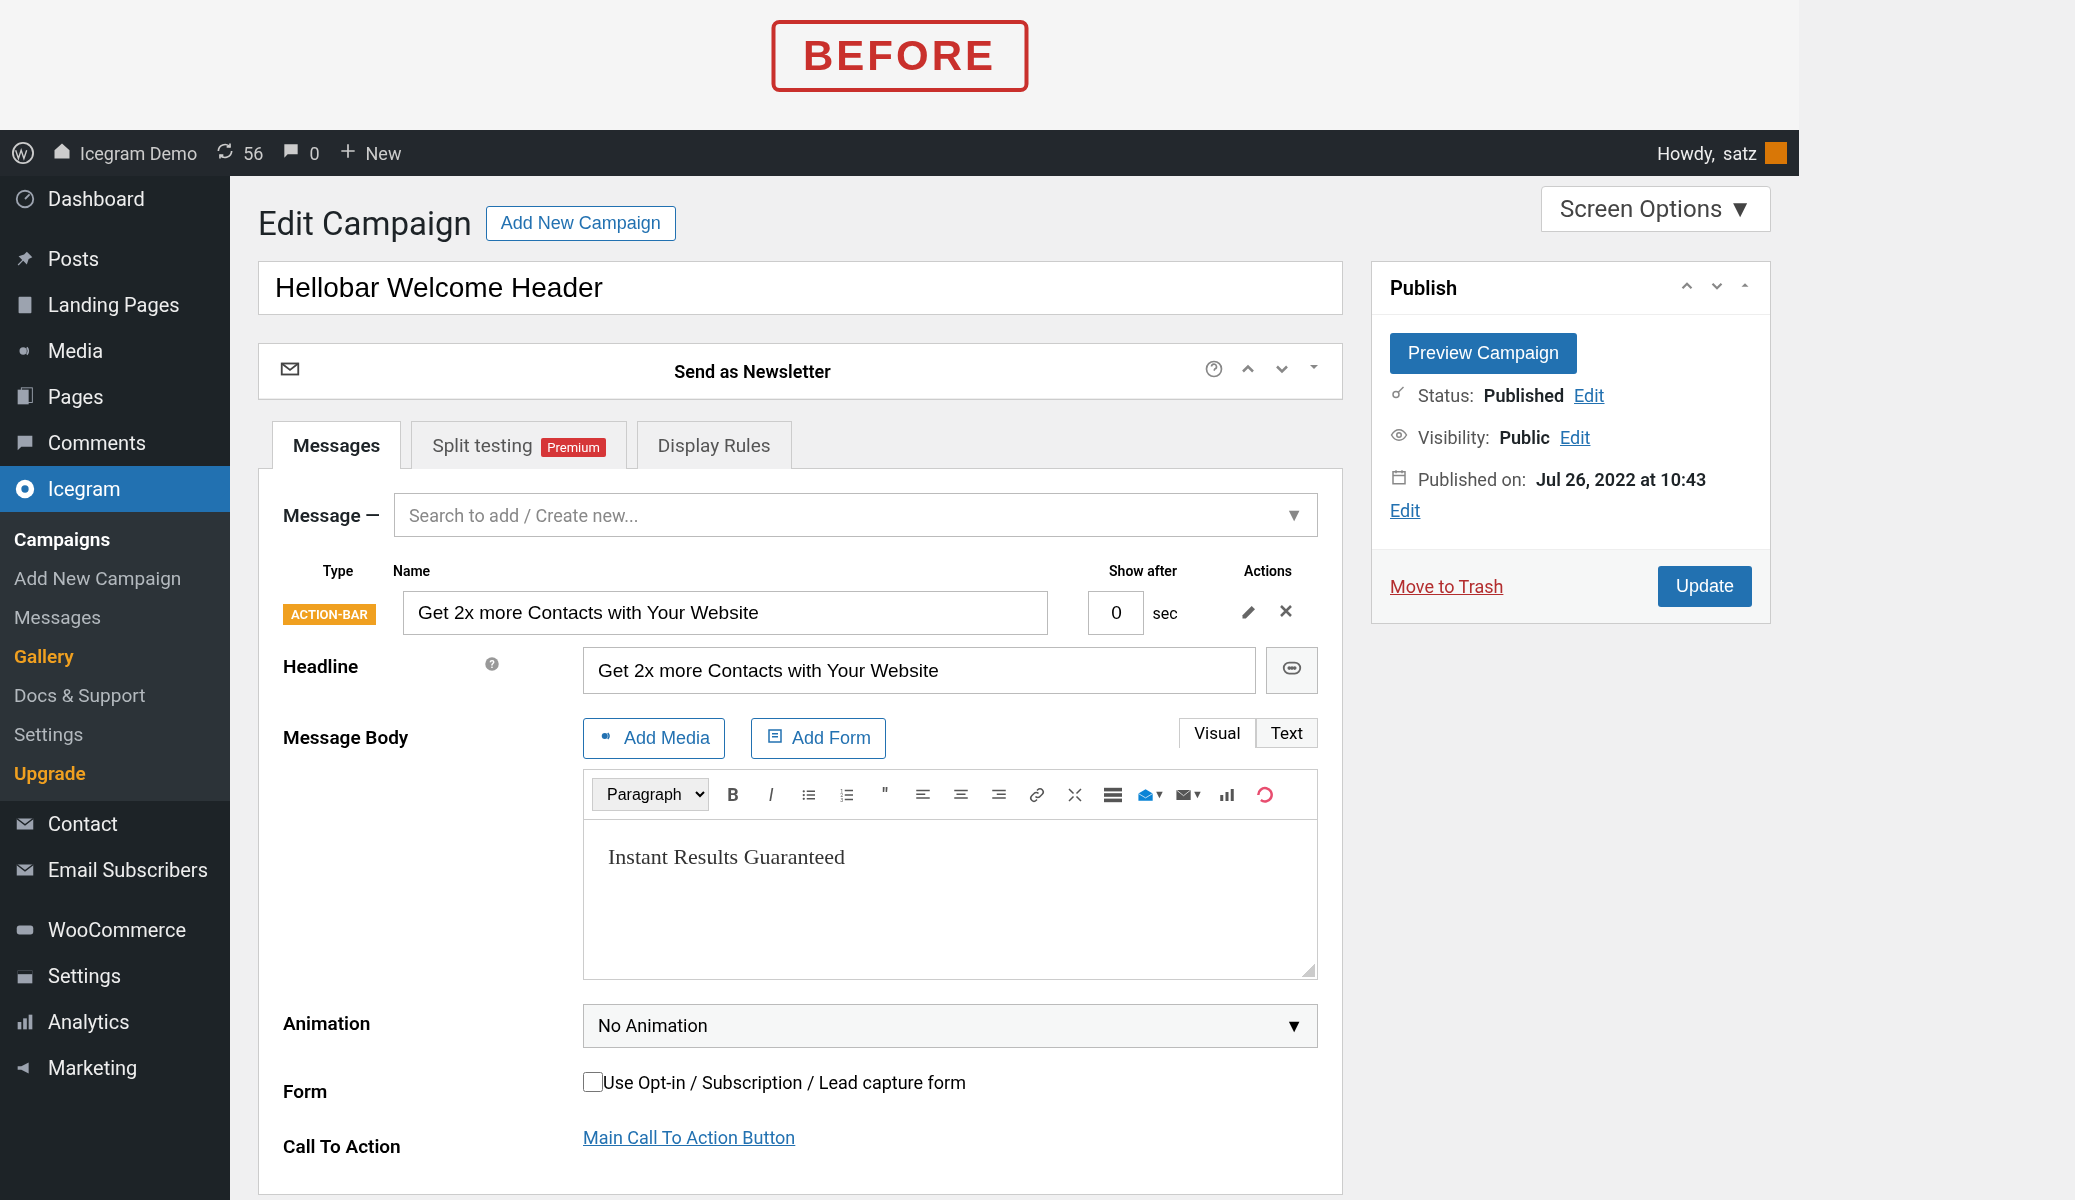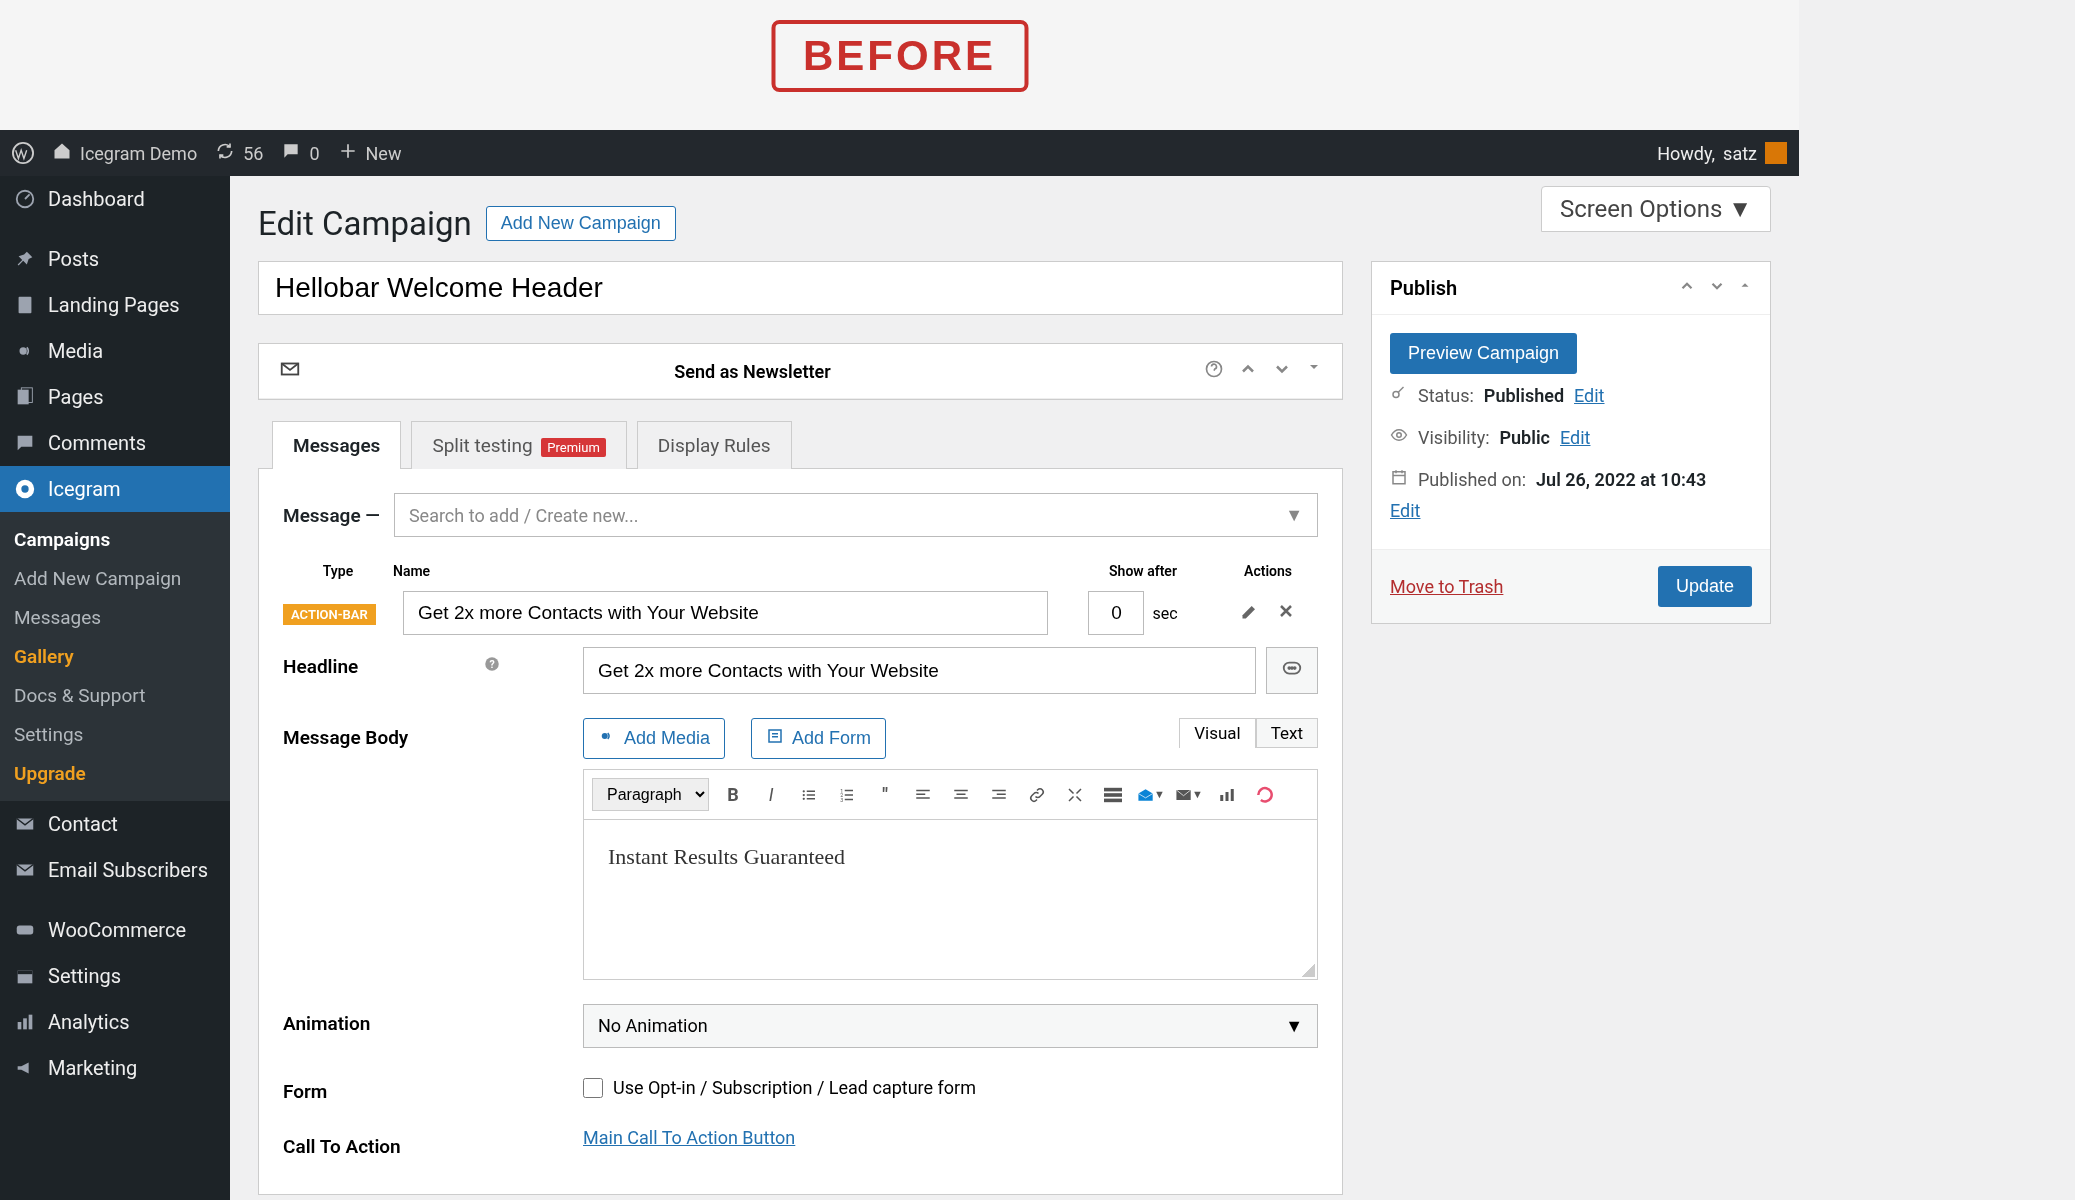--- a/index.html
+++ b/index.html
@@ -72,21 +72,21 @@
 .editor-tab { padding: 4px 14px; border: 1px solid #ccc; background: #f6f7f7; font-size: 17px; cursor: pointer; }
 .editor-tab.active { background: #fff; border-bottom: none; }
 
 .toolbar { display: flex; align-items: center; gap: 10px; padding: 8px; border: 1px solid #ccc; background: #fff; flex-wrap: wrap; }
 .toolbar select { padding: 6px 10px; border: 1px solid #ccc; font-size: 16px; }
 .tb-btn { width: 28px; height: 28px; display: flex; align-items: center; justify-content: center; color: #555; cursor: pointer; font-size: 18px; }
 .editor-area { border: 1px solid #ccc; border-top: none; min-height: 160px; padding: 24px; font-family: Georgia, serif; font-size: 22px; color: #333; background: #fff; position: relative; }
 .resizer { position: absolute; bottom: 2px; right: 2px; width: 14px; height: 14px; background: linear-gradient(135deg, transparent 50%, #ccc 50%); }
 
 .select-box { width: 100%; border: 1px solid #bbb; padding: 10px 14px; font-size: 18px; background: #f6f7f7; display: flex; justify-content: space-between; }
-.checkbox-row { display: flex; align-items: center; gap: 10px; font-size: 18px; }
+.checkbox-row { display: flex; align-items: flex-start; font-size: 18px; }
 .link-text { color: #2271b1; text-decoration: underline; cursor: pointer; font-size: 18px; }
 
 .publish-box { background: #fff; border: 1px solid #ccc; }
 .publish-header { display: flex; align-items: center; justify-content: space-between; padding: 14px 18px; border-bottom: 1px solid #eee; }
 .publish-title { font-size: 20px; font-weight: 600; }
 .publish-controls { display: flex; gap: 12px; color: #888; }
 .publish-body { padding: 18px; }
 .btn-primary { background: #2271b1; color: #fff; border: none; padding: 10px 18px; font-size: 18px; cursor: pointer; border-radius: 3px; }
 .pub-row { display: flex; align-items: center; gap: 10px; padding: 10px 0; font-size: 18px; color: #555; }
 .pub-val { font-weight: 600; color: #1d2327; }

